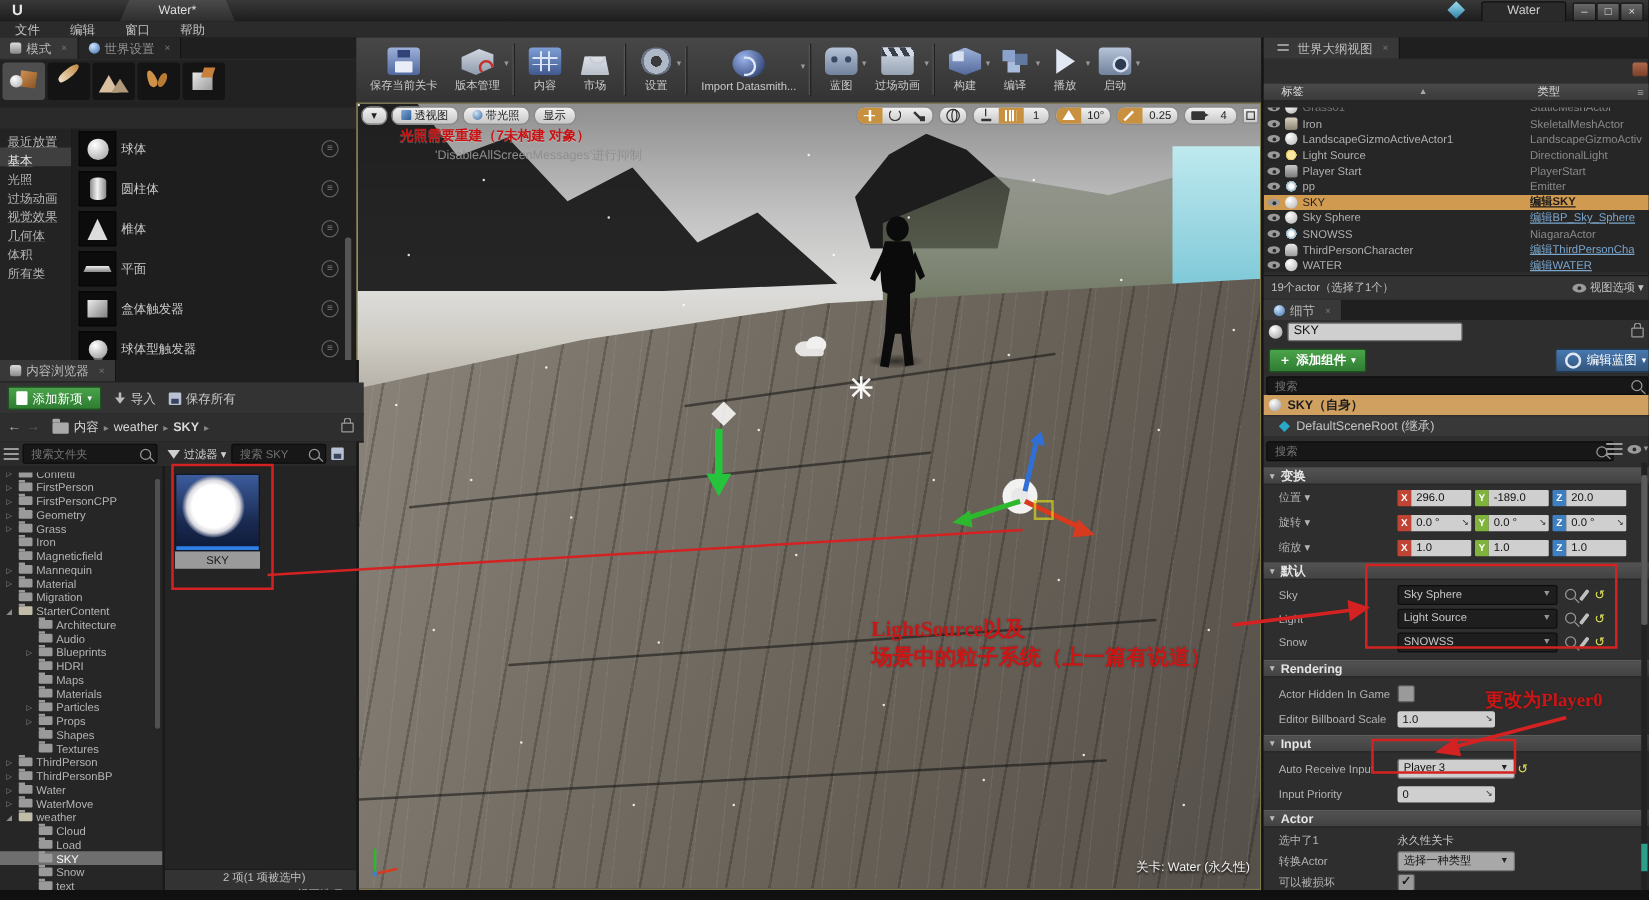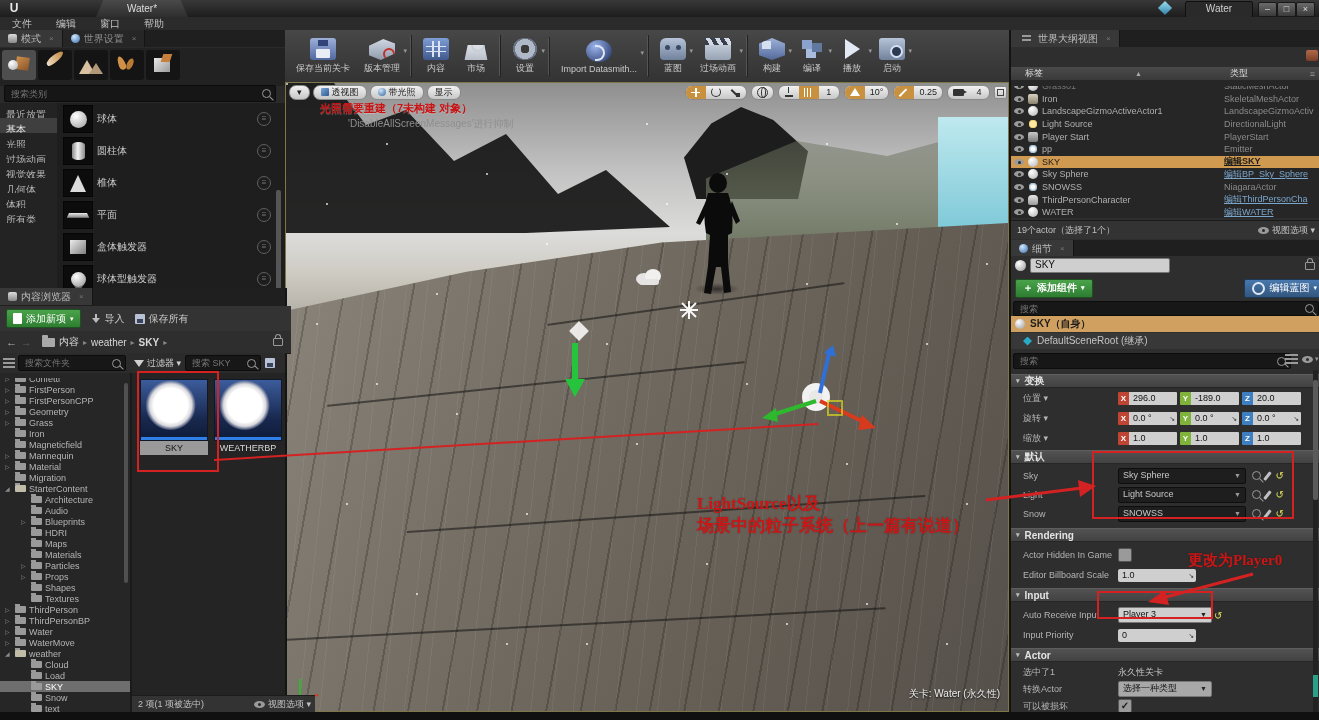--- a/index.html
+++ b/index.html
@@ -192,21 +192,21 @@
   .titem.partial{clip-path:inset(5px 0 0 0);}
   .treescroll{left:124px;top:95px;width:4px;height:200px;background:#505050;border-radius:2px;}
   .cb-assets{left:132px;top:85px;width:153px;height:322px;background:#242424;}
   .atile{position:absolute;width:68px;}
   .athumb{height:60px;border:1px solid #101828;position:relative;background:
      radial-gradient(circle at 45% 42%,#ffffff 0 34%,#d9d9de 42%,rgba(120,130,160,.6) 48%,transparent 50%),
      linear-gradient(180deg,#3c5c9c,#18284e 65%,#0e1a38);}
   .athumb::after{content:"";position:absolute;left:0;right:0;bottom:0;height:3px;background:#2e7fe8;}
   .alabel{height:14px;text-align:center;font-size:9px;line-height:14px;color:#d8d8d8;}
   .atile.selected .alabel{background:#9a9a9a;color:#151515;}
-  .cb-status{left:132px;top:407px;width:183px;height:17px;background:#333;border-top:1px solid #1c1c1c;display:flex;align-items:center;font-size:9px;color:#c0c0c0;}
+  .cb-status{left:132px;top:407px;width:153px;height:17px;background:#333;border-top:1px solid #1c1c1c;display:flex;align-items:center;font-size:9px;color:#c0c0c0;flex-direction:column;}
   .eyeico{width:11px;height:7px;border-radius:50%;background:#9a9a9a;position:relative;flex:none;}
   .eyeico::after{content:"";position:absolute;left:4px;top:2px;width:3px;height:3px;border-radius:50%;background:#2a2a2a;}
 
   
   .rpanel{left:1009px;top:30px;width:310px;height:682px;background:#2e2e2e;border-left:2px solid #141414;}
   .out-tabrow{left:0;top:0;width:100%;height:17px;background:#1f1f1f;display:flex;}
   .out-search{left:2px;top:19px;width:288px;height:15px;}
   .out-addico{left:295px;top:20px;width:12px;height:11px;background:linear-gradient(#b06a4a,#7a3e28);border-radius:2px;}
   .out-hdr{left:0;top:37px;width:100%;height:13px;background:linear-gradient(#4a4a4a,#3a3a3a);display:flex;align-items:center;font-size:9px;color:#ddd;border-bottom:1px solid #1a1a1a;}
   .orows{left:0;top:50px;width:100%;height:138px;overflow:hidden;background:#262626;}
@@ -308,24 +308,20 @@
           <span class="closex">×</span>
         </div>
     </div>
     <div class="abs mode-strip">
       <div class="mi active mi-place"></div>
       <div class="mi mi-paint"></div>
       <div class="mi mi-land"></div>
       <div class="mi mi-fol"></div>
       <div class="mi mi-geo"></div>
     </div>
-    <div class="abs msearch">
-      <input readonly="" placeholder="搜索类别" style="">
-      <span class="mag"></span>
-    </div>
     <div class="abs mcats">
 
     <div class="mcat">最近放置</div>
         <div class="mcat active">基本</div>
         <div class="mcat">光照</div>
         <div class="mcat">过场动画</div>
         <div class="mcat">视觉效果</div>
         <div class="mcat">几何体</div>
         <div class="mcat">体积</div>
         <div class="mcat">所有类</div>
@@ -807,24 +803,20 @@
           <span class="t-folder"></span>
           <span>text</span>
         </div>
       </div>
     <div class="abs treescroll"></div>
     <div class="abs cb-assets">
       <div class="atile selected" style="left:8px;top:6px">
         <div class="athumb"></div>
         <div class="alabel">SKY</div>
       </div>
-      <div class="atile" style="left:82px;top:6px">
-        <div class="athumb"></div>
-        <div class="alabel">WEATHERBP</div>
-      </div>
     </div>
     <div class="abs cb-status">
       <span style="margin-left:6px">2 项(1 项被选中)</span>
       <span style="margin-left:auto;margin-right:4px;display:flex;align-items:center;gap:3px">
         <span class="eyeico"></span>
         <span>视图选项 ▾</span>
       </span>
     </div>
   </div>
 

